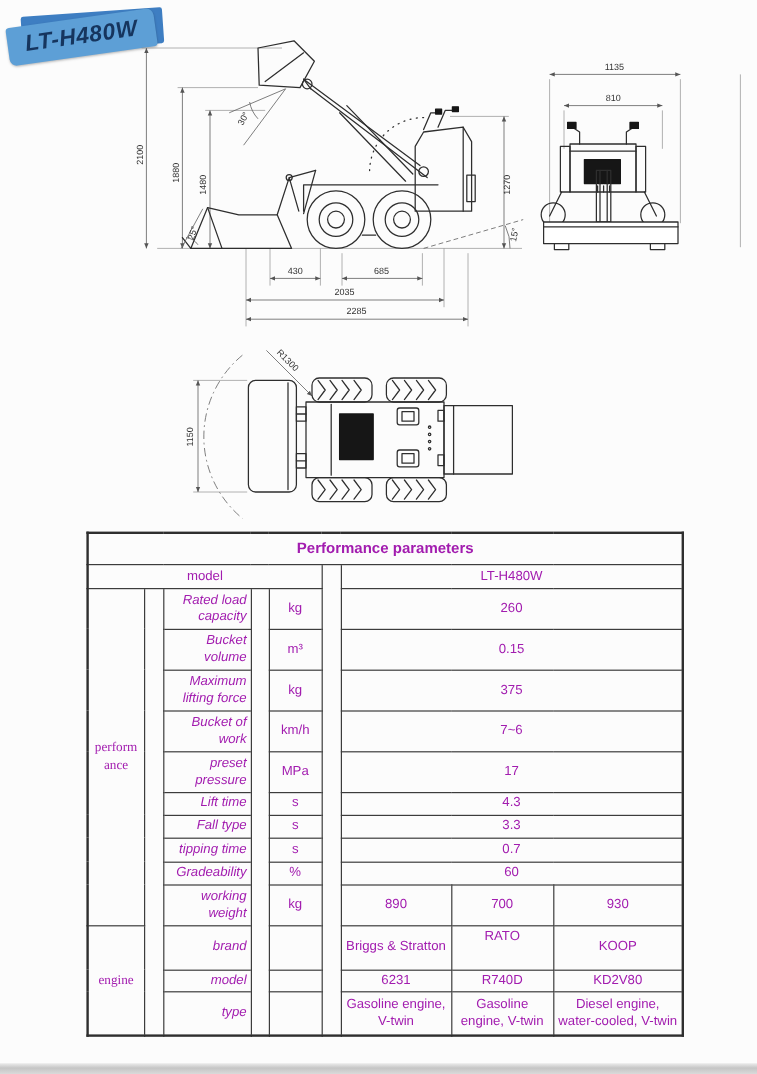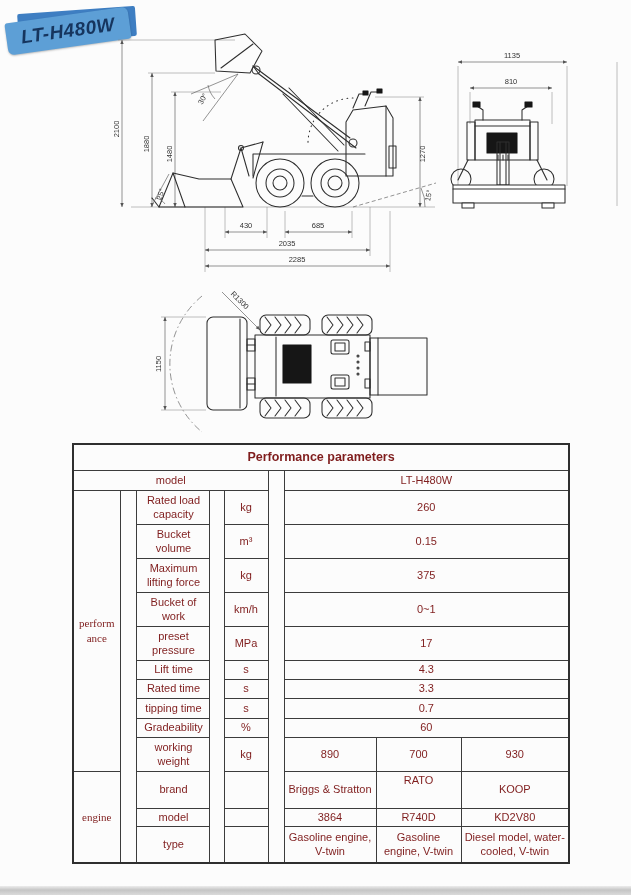--- a/index.html
+++ b/index.html
@@ -18,23 +18,23 @@
   .ext{stroke:#8a8a8a;stroke-width:.55;fill:none;}
   .mach{stroke:#2e2e2e;stroke-width:1.05;fill:none;stroke-linejoin:round;stroke-linecap:round;}
   .machf{stroke:#2e2e2e;stroke-width:1.05;fill:#fff;stroke-linejoin:round;}
   .dark{fill:#161616;stroke:#161616;}
   .t{font:7.5px "Liberation Sans",sans-serif;fill:#333;}
   .dash{stroke-dasharray:4 2.5;}
   .cdash{stroke-dasharray:7 3 1.5 3;}
   .dots{stroke-dasharray:.8 4.5;stroke-linecap:round;}
   
   .spec{position:absolute;left:72px;top:443px;border-collapse:collapse;table-layout:fixed;width:496px;}
-  .spec td{border:1px solid #3c3c3c;font-size:11px;line-height:1.3;text-align:center;vertical-align:middle;padding:1px 3px;color:#7f1d1d;}
+  .spec td{border:1px solid #3c3c3c;font-size:11px;line-height:1.3;text-align:center;vertical-align:middle;padding:1px 3px;color:#a21caf;}
   .spec{border:2px solid #2f2f2f;}
-  .spec td.l{text-align:center;padding-left:5px;}
+  .spec td.l{text-align:right;padding-left:5px;font-style:italic;}
   .spec td.ttl{font-size:12.5px;font-weight:bold;}
   .spec td.cat{word-break:break-all;font-family:Liberation Serif, serif;}
   .edge{position:absolute;left:0;bottom:0;width:631px;height:9px;
         background:linear-gradient(to bottom,#ececec 0,#c5c5c5 45%,#dadada 100%);}
 </style>
 </head>
 <body>
 
 <div class="page">
 
@@ -276,34 +276,34 @@
       <td colspan="3">0.15</td>
     </tr>
     <tr style="height:34px">
       <td class="l">Maximum lifting force</td>
       <td>kg</td>
       <td colspan="3">375</td>
     </tr>
     <tr style="height:34px">
       <td class="l">Bucket of work</td>
       <td>km/h</td>
-      <td colspan="3">0~1</td>
+      <td colspan="3">7~6</td>
     </tr>
     <tr style="height:34px">
       <td class="l">preset pressure</td>
       <td>MPa</td>
       <td colspan="3">17</td>
     </tr>
     <tr style="height:19px">
       <td class="l">Lift time</td>
       <td>s</td>
       <td colspan="3">4.3</td>
     </tr>
     <tr style="height:19px">
-      <td class="l">Rated time</td>
+      <td class="l">Fall type</td>
       <td>s</td>
       <td colspan="3">3.3</td>
     </tr>
     <tr style="height:20px">
       <td class="l">tipping time</td>
       <td>s</td>
       <td colspan="3">0.7</td>
     </tr>
     <tr style="height:19px">
       <td class="l">Gradeability</td>
@@ -321,28 +321,28 @@
       <td rowspan="3" class="cat">engine</td>
       <td class="l">brand</td>
       <td></td>
       <td>Briggs &amp; Stratton</td>
       <td style="vertical-align:top">RATO</td>
       <td>KOOP</td>
     </tr>
     <tr style="height:18px">
       <td class="l">model</td>
       <td></td>
-      <td>3864</td>
+      <td>6231</td>
       <td>R740D</td>
       <td>KD2V80</td>
     </tr>
     <tr style="height:37px">
       <td class="l">type</td>
       <td></td>
       <td>Gasoline engine, V-twin</td>
       <td>Gasoline engine, V-twin</td>
-      <td>Diesel model, water-cooled, V-twin</td>
+      <td>Diesel engine, water-cooled, V-twin</td>
     </tr>
   </tbody>
     </table>
 
   <div class="edge"></div>
 </div>
 
 </body></html>

